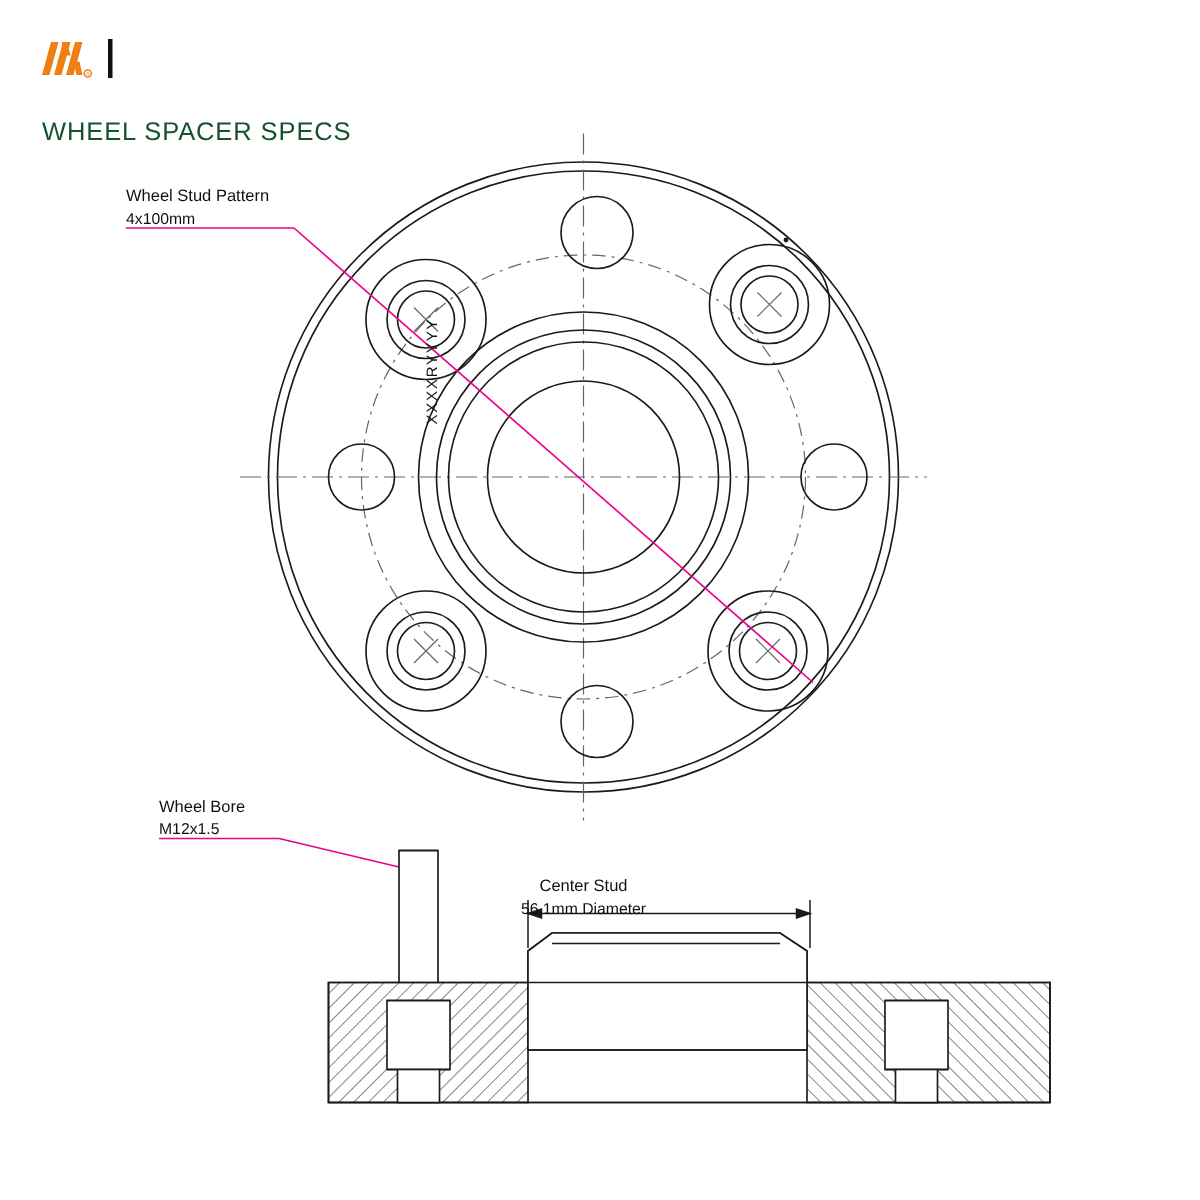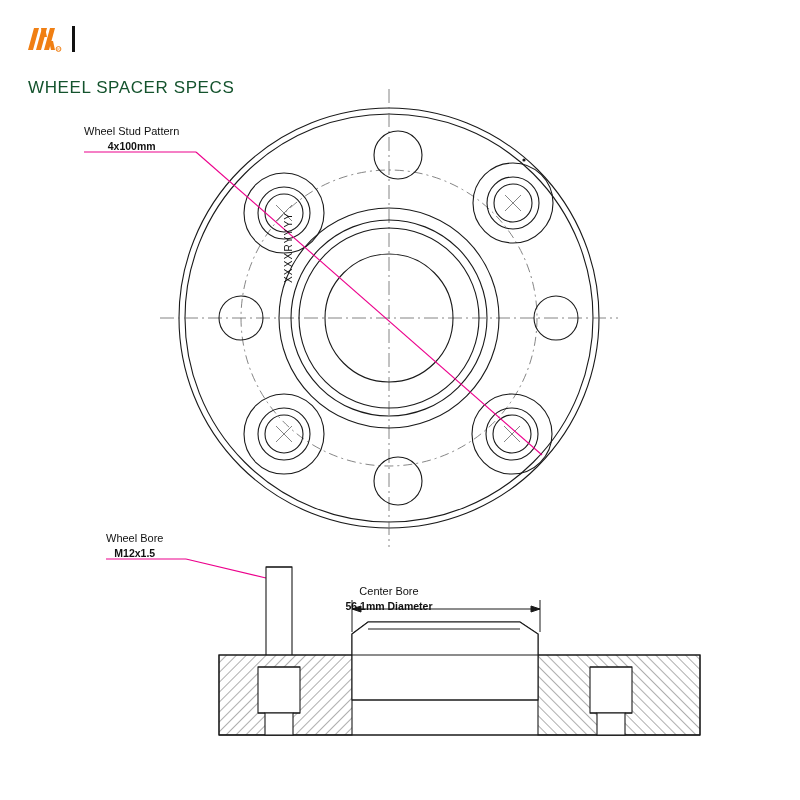--- a/index.html
+++ b/index.html
@@ -70,24 +70,23 @@
     white-space: nowrap;
   }
   .callout .title {
     font-size: 11px;
     font-weight: normal;
     color: #111111;
     display: block;
   }
   .callout .value {
     font-size: 10.5px;
-    font-weight: bold;
+    font-weight: normal;
     color: #111111;
     display: block;
-    text-align: center;
   }
 
   #callout-stud-pattern { left: 84px; top: 124px; text-align: left; }
   #callout-wheel-stud  { left: 106px; top: 531px; text-align: left; }
   #callout-center-bore { left: 389px; top: 584px; transform: translateX(-50%); text-align: center; }
 
   
   #part-id {
     position: absolute;
     left: 283px;
@@ -248,17 +247,17 @@
   <span class="title">Wheel Stud Pattern</span>
   <span class="value">4x100mm</span>
 </div>
 
 <div class="callout" id="callout-wheel-stud">
   <span class="title">Wheel Bore</span>
   <span class="value">M12x1.5</span>
 </div>
 
 <div class="callout" id="callout-center-bore">
-  <span class="title">Center Bore</span>
+  <span class="title">Center Stud</span>
   <span class="value">56.1mm Diameter</span>
 </div>
 
 <div id="part-id">XXXXRYYYY</div>
 
 </body></html>

